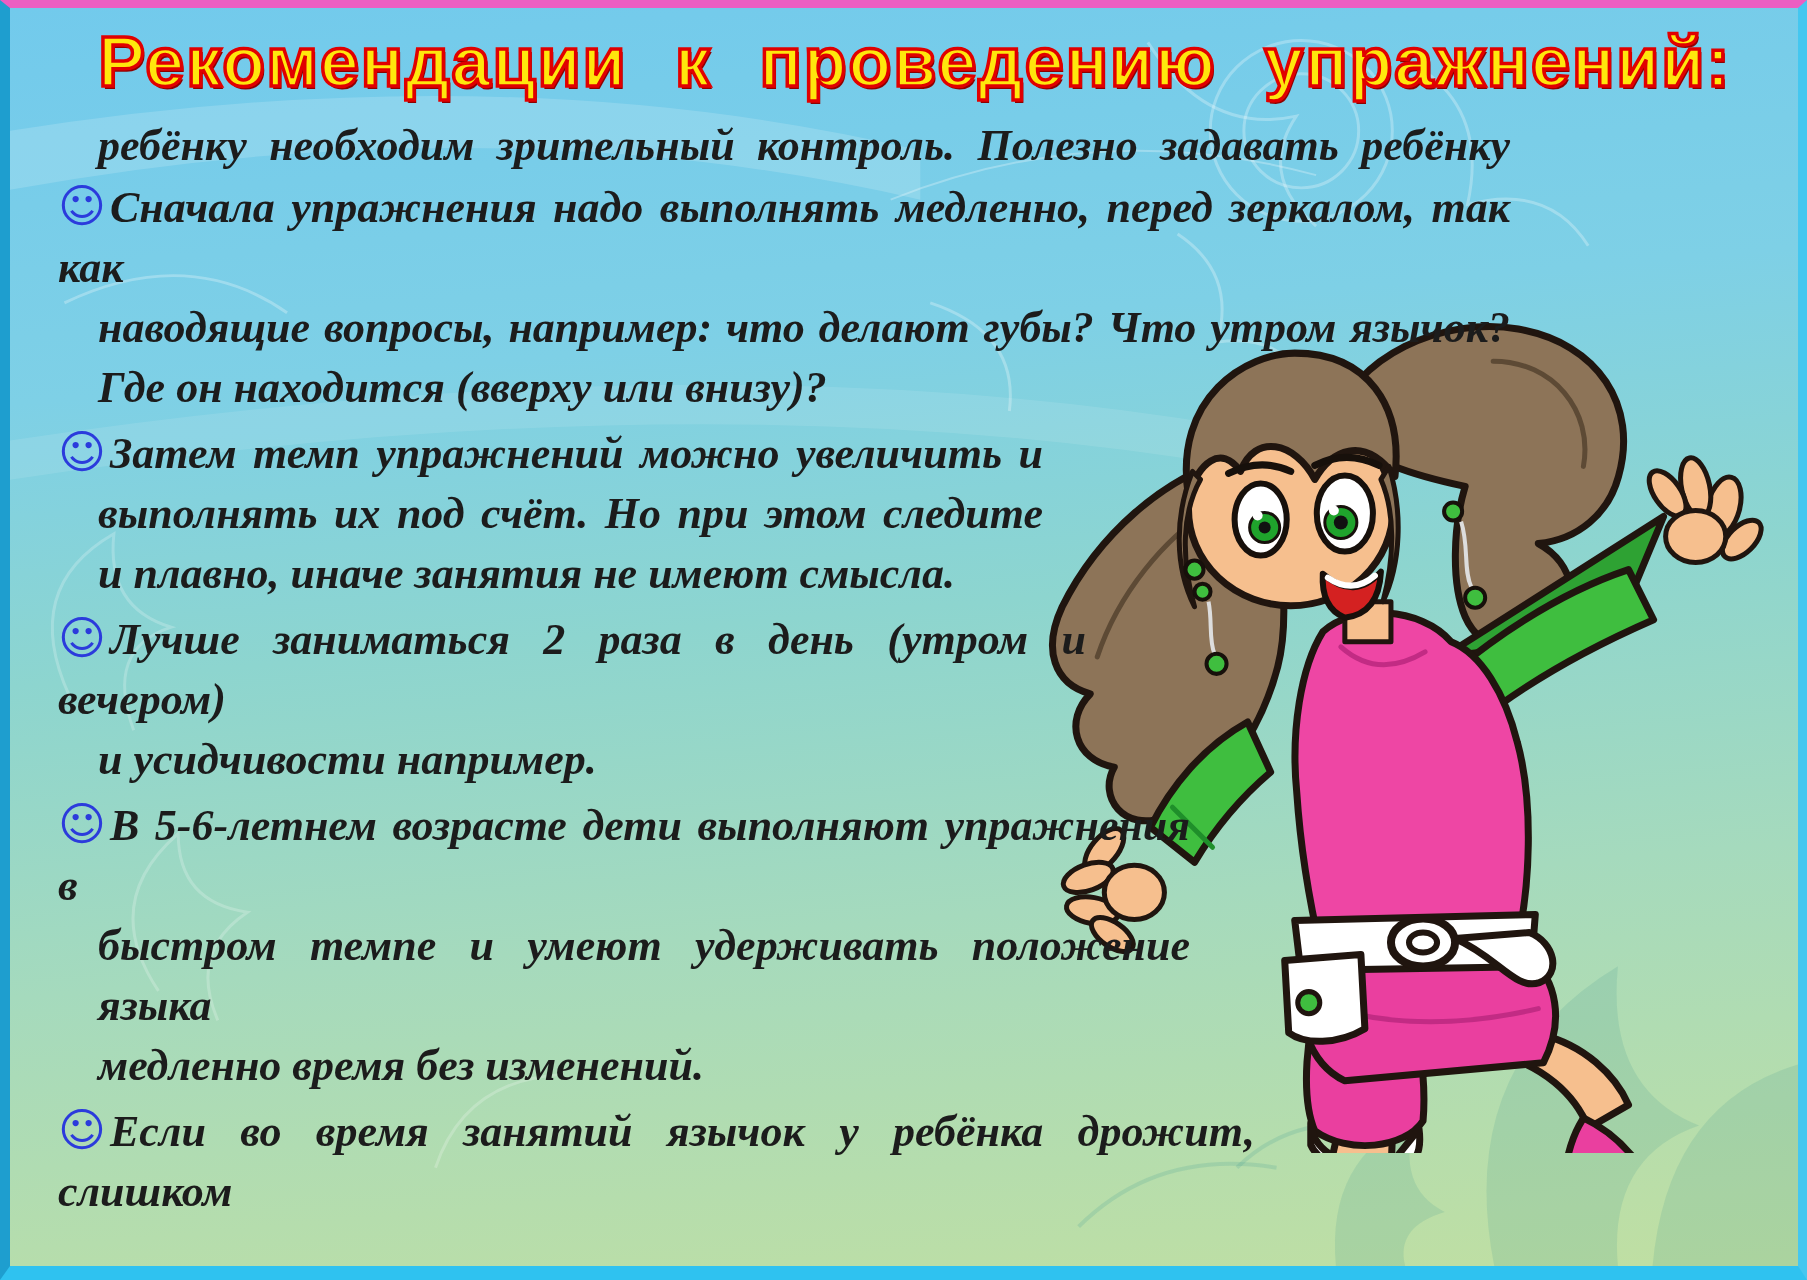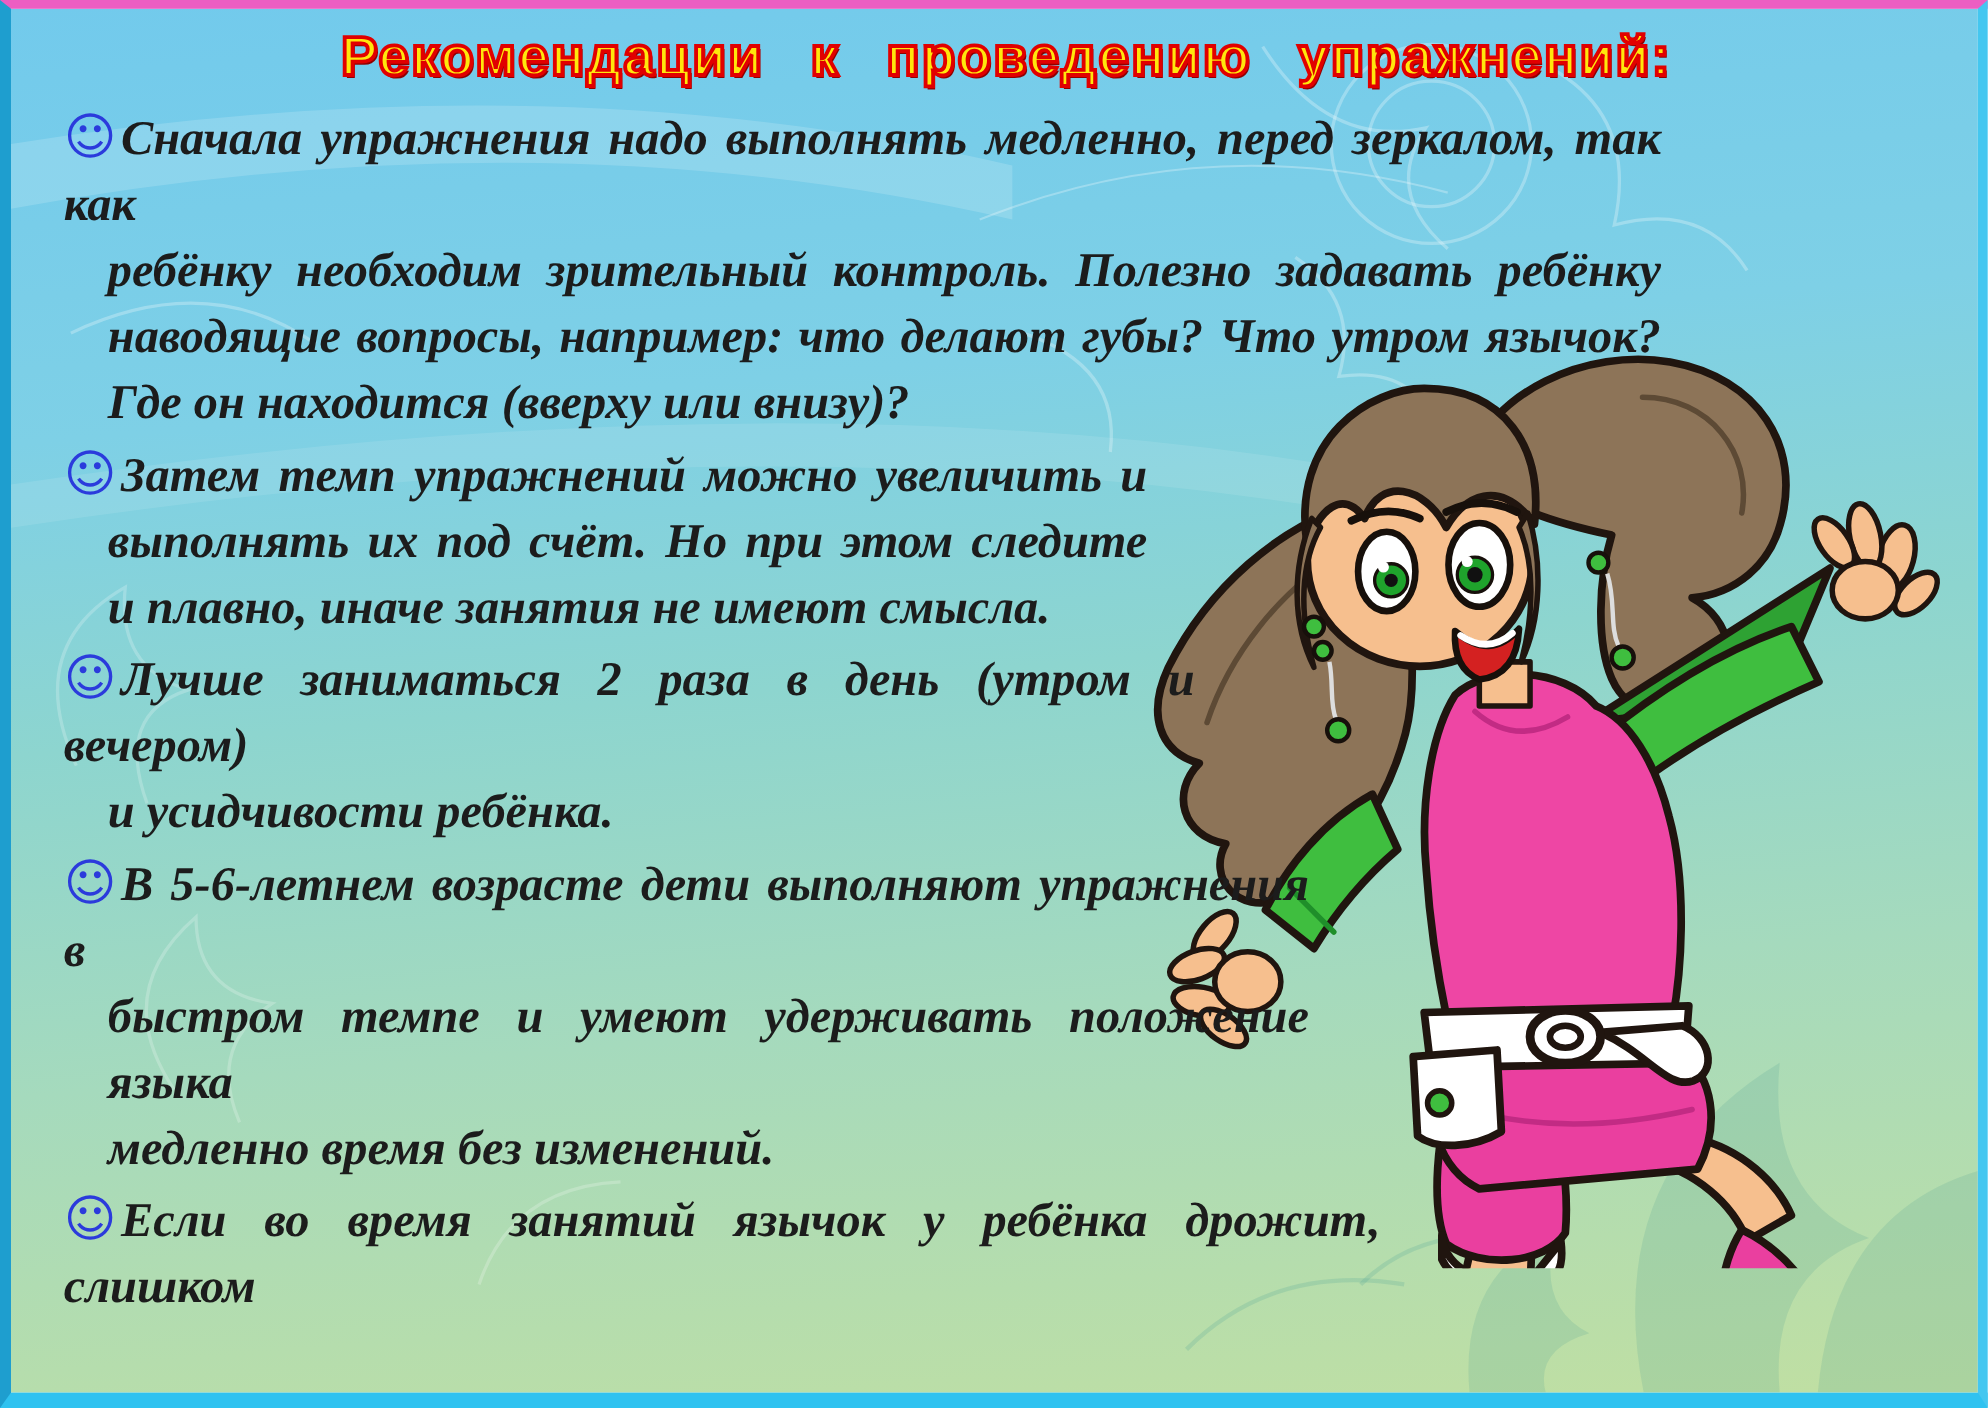--- a/index.html
+++ b/index.html
@@ -12,21 +12,21 @@
     background:linear-gradient(175deg,#72caec 0%,#7ed0e6 28%,#8dd5cf 48%,#a5dabd 70%,#c0dfa2 100%);
     overflow:hidden;
   }
   .ornaments{position:absolute;inset:0;width:100%;height:100%;z-index:1;}
   .girl{position:absolute;top:293px;right:4px;width:772px;height:852px;z-index:2;}
   .content{position:relative;z-index:3;padding:10px 26px 0 48px;}
   .title{
     text-align:center;
     font-family:"Liberation Sans",sans-serif;
     font-weight:bold;
-    font-size:50px;
+    font-size:70px;
     letter-spacing:2px;
     word-spacing:26px;
     color:#ffe70c;
     -webkit-text-stroke:3.5px #e10000;
     text-shadow:2px 3px 0 #8f0000;
     margin:4px 0 14px 0;
     white-space:nowrap;
   }
   .bullet{margin-bottom:4px;}
   .ln{
@@ -161,33 +161,33 @@
       <circle cx="430" cy="210" r="9" fill="#3fbe3f" stroke-width="4"></circle>
       <path d="M438,220 C446,245 440,268 448,285" stroke="#dddddd" stroke-width="4" fill="none"></path>
       <circle cx="452" cy="296" r="10" fill="#3fbe3f" stroke-width="4"></circle>
     </g>
   </svg>
 
   <div class="content">
     <div class="title">Рекомендации к проведению упражнений:</div>
     <div>
         <div class="bullet" style="--w: 1452px;">
+          <div class="ln rest"><span>ребёнку необходим зрительный контроль. Полезно задавать  ребёнку</span></div>
           <div class="ln first"><span class="smiley">☺</span><span>Сначала  упражнения надо выполнять медленно, перед зеркалом, так как</span></div>
-          <div class="ln rest"><span>ребёнку необходим зрительный контроль. Полезно задавать  ребёнку</span></div>
           <div class="ln rest"><span>наводящие вопросы, например: что делают губы? Что утром язычок?</span></div>
           <div class="ln rest short"><span>Где он находится (вверху или внизу)?</span></div>
         </div>
         <div class="bullet" style="--w: 985px;">
           <div class="ln first"><span class="smiley">☺</span><span>Затем темп упражнений можно увеличить и</span></div>
           <div class="ln rest"><span>выполнять их под счёт. Но при этом следите</span></div>
           <div class="ln rest short"><span>и плавно, иначе занятия не имеют смысла.</span></div>
         </div>
         <div class="bullet" style="--w: 1028px;">
           <div class="ln first"><span class="smiley">☺</span><span>Лучше заниматься 2 раза в день (утром и вечером)</span></div>
-          <div class="ln rest short"><span>и усидчивости ребёнка.</span></div>
+          <div class="ln rest short"><span>и усидчивости например.</span></div>
         </div>
         <div class="bullet" style="--w: 1132px;">
           <div class="ln first"><span class="smiley">☺</span><span>В 5-6-летнем возрасте дети выполняют упражнения в</span></div>
           <div class="ln rest"><span>быстром темпе и умеют удерживать положение языка</span></div>
           <div class="ln rest short"><span>медленно время без изменений.</span></div>
         </div>
         <div class="bullet" style="--w: 1197px;">
           <div class="ln first"><span class="smiley">☺</span><span>Если во время занятий язычок у ребёнка дрожит, слишком</span></div>
         </div>
       </div>

